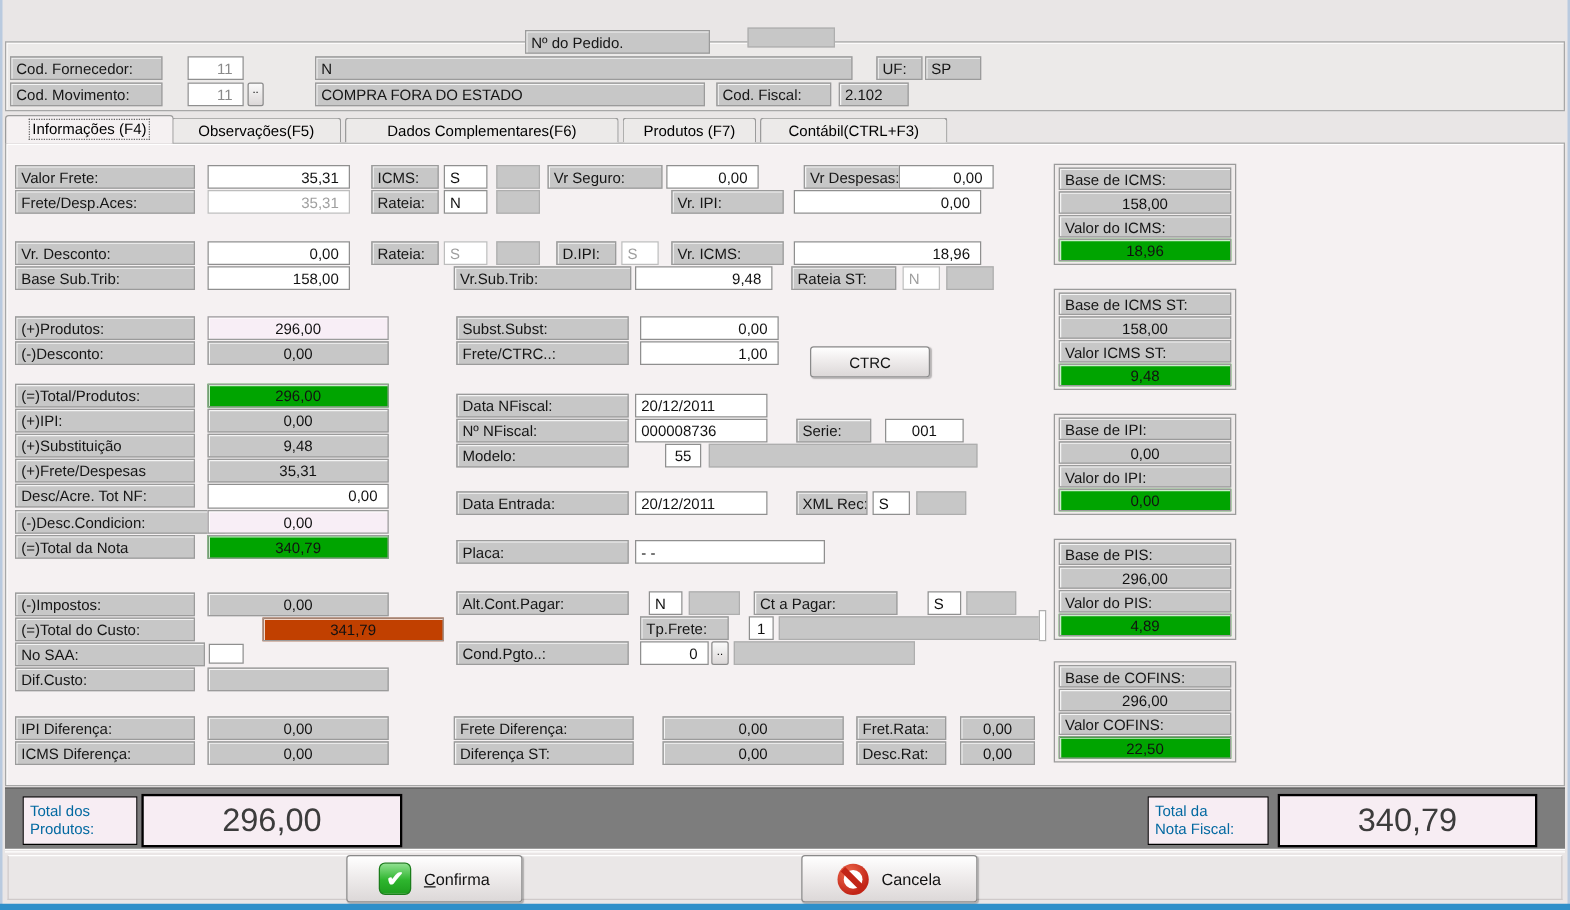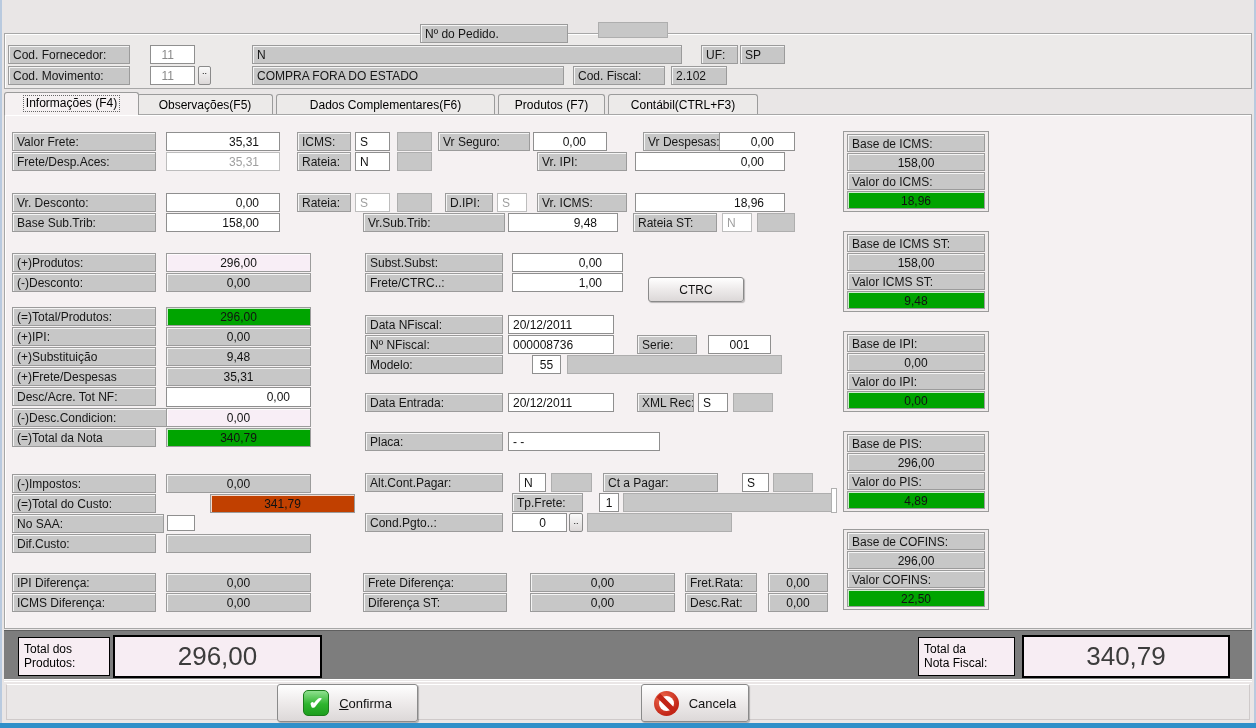--- a/index.html
+++ b/index.html
@@ -16,40 +16,40 @@
   .close-btn{position:absolute;left:1227px;top:4px;width:24px;height:17px;border:1px solid #8e2a1a;border-radius:3px;
              background:linear-gradient(#f5b8a0,#e05a3a 45%,#c93a1f);text-align:center;cursor:pointer;box-sizing:border-box;}
   .close-btn span{color:#fff;font-size:13px;font-weight:700;line-height:14px;display:block;}
 
   .panel{position:absolute;background:#eceae9;border:1px solid #a7a7a7;box-shadow:inset 1px 1px 0 #fff;box-sizing:border-box;}
   .content{background:#f5f1f2;}
 
   .lbl,.val,.inp,.gbox,.flag{position:absolute;height:19px;font-size:12px;box-sizing:border-box;white-space:nowrap;overflow:hidden;}
   .lbl{background:#c7c7c7;border:1px solid #9b9b9b;box-shadow:inset 1px 1px 0 rgba(255,255,255,.8);color:#161616;padding:2px 0 0 4px;}
   .val{background:#c7c7c7;border:1px solid #9b9b9b;box-shadow:inset 1px 1px 0 rgba(255,255,255,.8);color:#111;text-align:center;padding-top:2px;}
-  .inp{background:#fff;border:1px solid #8f8f8f;color:#111;text-align:right;padding:2px 20px 0 4px;}
+  .inp{background:#fff;border:1px solid #8f8f8f;color:#111;text-align:right;padding:2px 8px 0 4px;}
   .inp.left{text-align:left;} .inp.center{text-align:center;padding:2px 1px 0 1px;}
   .inp.dis{color:#9f9f9f;border-color:#bdbdbd;}
   .gbox{background:#c7c7c7;border:1px solid #aeaeae;}
   .green{background:#00A400;} .pinkv{background:#F8EEF6;} .brick{background:#C14000;}
   .frame{position:absolute;border:1px solid #9b9b9b;box-sizing:border-box;background:#f0ecec;}
 
   .tab{position:absolute;top:94px;height:20px;background:#eceae9;border:1px solid #9b9b9b;border-bottom:none;
        border-radius:3px 3px 0 0;font-size:12px;text-align:center;padding-top:3px;box-sizing:border-box;cursor:pointer;z-index:3;}
   .tab.active{top:92px;height:23px;background:#f5f1f2;z-index:5;padding-top:3px;}
   .tab.active .focus{border:1px dotted #666;padding:0 2px 1px 2px;}
 
   .btn{position:absolute;background:linear-gradient(#ffffff,#efecec 45%,#dcd8d8);border:1px solid #8a8a8a;border-radius:3px;
        font-size:12px;color:#111;text-align:center;cursor:pointer;box-sizing:border-box;box-shadow:1px 1px 1px rgba(0,0,0,.25);}
   .minibtn{position:absolute;background:linear-gradient(#fafafa,#dcd8d8);border:1px solid #8a8a8a;border-radius:2px;
        font-size:9px;line-height:8px;text-align:center;cursor:pointer;box-sizing:border-box;height:19px;}
 
   .footer-strip{position:absolute;left:4px;top:630px;width:1248px;height:50px;background:#7d7d7d;
                 border-top:1px solid #5f5f5f;border-bottom:1px solid #fff;box-sizing:border-box;}
-  .tot-lbl{position:absolute;background:#f7edf3;border:1px solid #000;font-size:12px;line-height:14px;color:#000000;padding:4px 0 0 5px;box-sizing:border-box;}
+  .tot-lbl{position:absolute;background:#f7edf3;border:1px solid #000;font-size:12px;line-height:14px;color:#0369a1;padding:4px 0 0 5px;box-sizing:border-box;}
   .tot-val{position:absolute;background:#f7edf3;border:2px solid #000;font-size:26px;color:#3c3c3c;text-align:center;line-height:38px;box-sizing:border-box;}
   .btnbar{position:absolute;left:4px;top:681px;width:1248px;height:42px;background:#eae6e6;border-top:1px solid #fff;box-sizing:border-box;}
   .btnbar-inner{position:absolute;left:6px;top:684px;width:1244px;height:36px;border:1px solid #cfcaca;border-top-color:#fff;background:#eae7e7;box-sizing:border-box;}
   .bigbtn{display:flex;align-items:center;justify-content:center;gap:10px;font-size:13px;}
   .check-icon{width:26px;height:26px;border-radius:5px;background:linear-gradient(#8fe08f,#2eb52e 55%,#1e9e1e);
               border:1px solid #1b7d1b;color:#fff;font-size:17px;font-weight:700;line-height:25px;text-align:center;box-sizing:border-box;}
   .no-icon{position:relative;width:25px;height:25px;border-radius:50%;background:radial-gradient(circle at 35% 30%,#ef6a4d,#c22517 70%);}
   .no-icon::before{content:"";position:absolute;left:5px;top:5px;right:5px;bottom:5px;background:#fff;border-radius:50%;}
   .no-icon::after{content:"";position:absolute;left:1px;right:1px;top:10px;height:5px;background:#c22517;transform:rotate(45deg);}
   .bottom-border{position:absolute;left:0;bottom:0;width:1256px;height:5px;background:#2f8fc9;}
@@ -240,19 +240,19 @@
     <span>Nota Fiscal:</span>
   </div>
   <div class="tot-val" style="left:1022px;top:635px;width:208px;height:43px;">340,79</div>
 
   <div class="btnbar"></div>
   <div class="btnbar-inner"></div>
   <div class="btn bigbtn" style="left:277px;top:684px;width:141px;height:38px;">
     <span class="check-icon">✔</span>
     <span><u>C</u><span>onfirma</span></span>
   </div>
-  <div class="btn bigbtn" style="left:641px;top:684px;width:108px;height:38px;">
+  <div class="btn bigbtn" style="left:641px;top:684px;width:141px;height:38px;">
     <span class="no-icon"></span>
     <span>Cancela</span>
   </div>
 
   <div class="bottom-border"></div>
 </div>
 
 </body></html>

